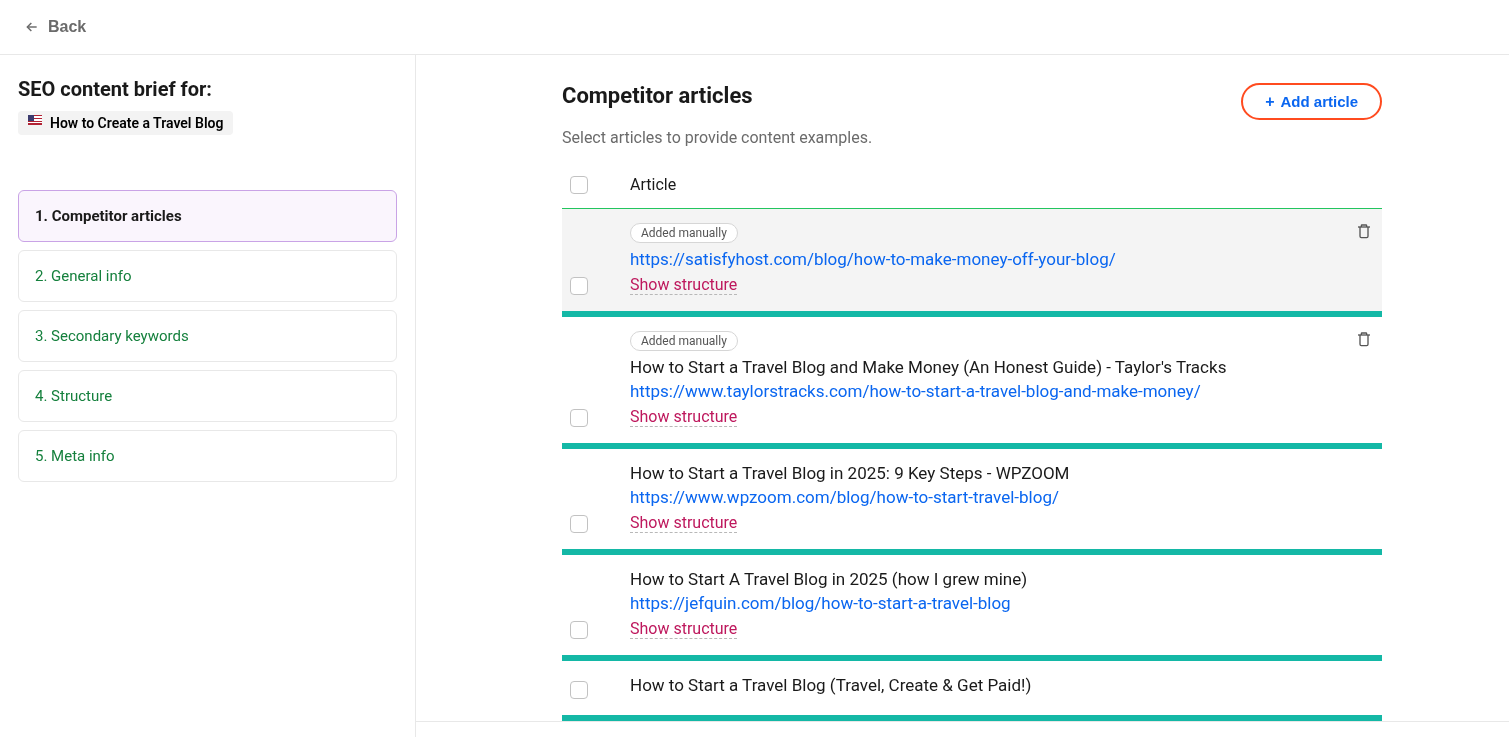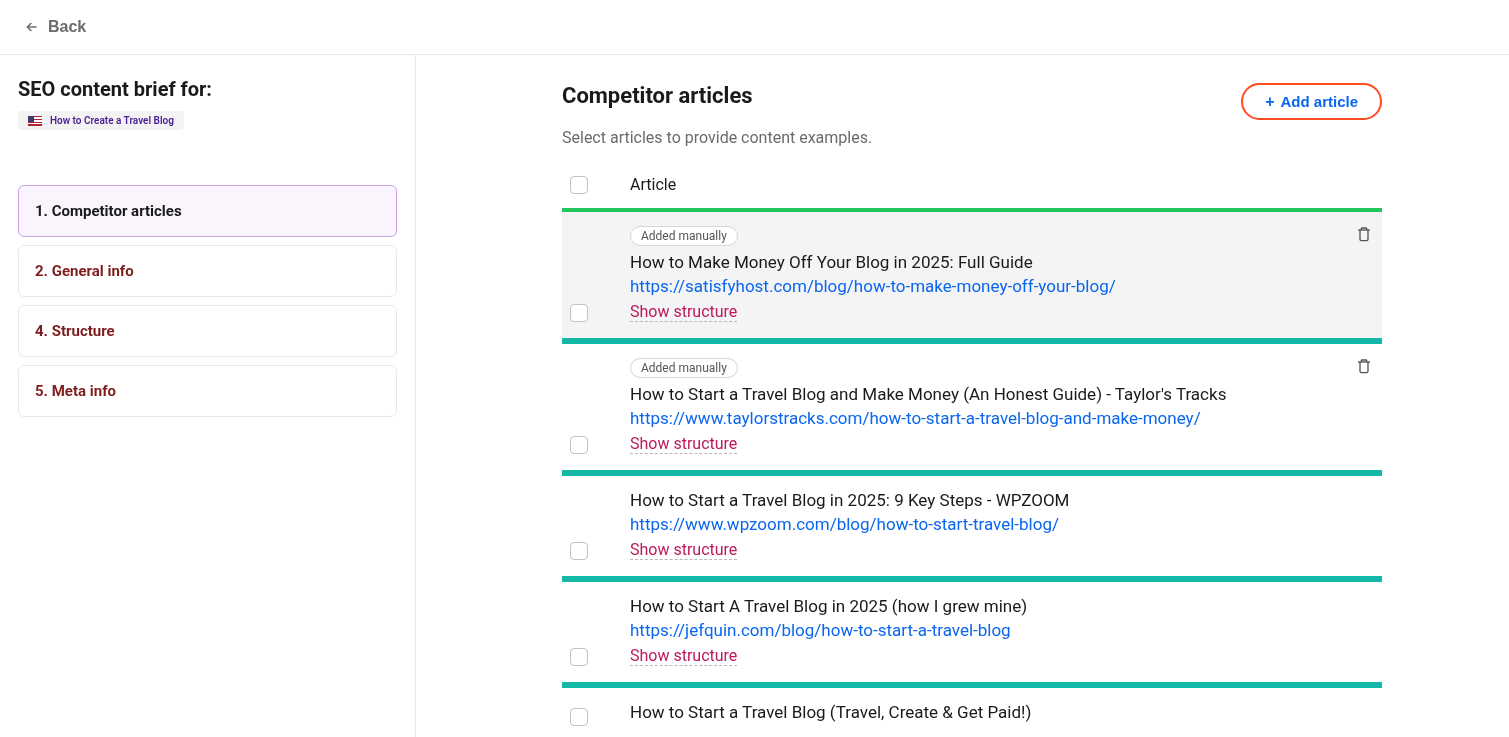--- a/index.html
+++ b/index.html
@@ -34,28 +34,28 @@
       border-right: 1px solid #e8e8e8;
       padding: 22px 18px 0 18px;
     }
     .brief-title {
       font-size: 20px;
       font-weight: 700;
       margin-bottom: 10px;
     }
     .topic-chip {
       display: inline-flex;
-      align-items: flex-end;
+      align-items: flex-start;
       gap: 8px;
       background: #f3f3f3;
       border-radius: 4px;
       padding: 4px 10px;
-      font-size: 10px;
+      font-size: 14px;
       font-weight: 600;
-      color: #4c1d95;
+      color: #000000;
       margin-bottom: 22px;
     }
     .flag {
       width: 14px;
       height: 10px;
       display: inline-block;
       background: linear-gradient(to bottom, #b22234 0%, #b22234 14%, #fff 14%, #fff 28%, #b22234 28%, #b22234 42%, #fff 42%, #fff 56%, #b22234 56%, #b22234 70%, #fff 70%, #fff 84%, #b22234 84%, #b22234 100%);
       position: relative;
     }
     .flag::before {
@@ -64,22 +64,22 @@
       width: 6px; height: 6px;
       background: #3c3b6e;
     }
     .step-list { list-style: none; }
     .step-item {
       border: 1px solid #e8e8e8;
       border-radius: 6px;
       padding: 16px 16px;
       margin-bottom: 8px;
       font-size: 15px;
-      font-weight: 700;
-      color: #7f1d1d;
+      font-weight: 400;
+      color: #15803d;
       cursor: pointer;
     }
     .step-item.active {
       background: #faf5fd;
       border-color: #c9a3e6;
       color: #1a1a1a;
       font-weight: 700;
       margin-top: 33px;
     }
 
@@ -132,21 +132,21 @@
       line-height: 1;
     }
 
     
     .article-table { width: 100%; }
     .table-head {
       display: flex;
       align-items: center;
       gap: 42px;
       padding: 6px 8px 14px;
-      border-bottom: 4px solid #22c55e;
+      border-bottom: 1px solid #22c55e;
       font-size: 16px;
     }
     .chk {
       width: 18px;
       height: 18px;
       border: 1.5px solid #c2c2c2;
       border-radius: 4px;
       background: #fff;
       cursor: pointer;
       flex-shrink: 0;
@@ -223,20 +223,21 @@
 <div class="layout">
   <aside class="sidebar">
     <h2 class="brief-title">SEO content brief for:</h2>
     <div class="topic-chip">
       <span class="flag"></span>
       <span>How to Create a Travel Blog</span>
     </div>
     <ul class="step-list" id="step-list">
         <li class="step-item active">1. Competitor articles</li>
         <li class="step-item">2. General info</li>
+        <li class="step-item">3. Secondary keywords</li>
         <li class="step-item">4. Structure</li>
         <li class="step-item">5. Meta info</li>
       </ul>
   </aside>
 
   <main class="main">
     <div class="main-scroll">
       <div class="content-wrap">
         <div class="section-header">
           <h1 class="section-title">Competitor articles</h1>
@@ -248,21 +249,21 @@
         <p class="section-sub">Select articles to provide content examples.</p>
 
         <div class="article-table">
           <div class="table-head">
             <div class="chk"></div>
             <div>Article</div>
           </div>
           <div id="rows">
               <div class="row hover">
                 <div class="chk"></div>
-                <div class="row-body"><span class="badge-manual">Added manually</span><div class="row-title">How to Make Money Off Your Blog in 2025: Full Guide</div><div class="row-url">https://satisfyhost.com/blog/how-to-make-money-off-your-blog/</div><span class="show-structure">Show structure</span></div>
+                <div class="row-body"><span class="badge-manual">Added manually</span><div class="row-url">https://satisfyhost.com/blog/how-to-make-money-off-your-blog/</div><span class="show-structure">Show structure</span></div>
                 <div class="trash-btn">
                   <svg width="16" height="16" viewBox="0 0 24 24" fill="none" stroke="currentColor" stroke-width="2">
                     <path d="M3 6h18"></path>
                     <path d="M8 6V4a1 1 0 0 1 1-1h6a1 1 0 0 1 1 1v2"></path>
                     <path d="M6 6v14a2 2 0 0 0 2 2h8a2 2 0 0 0 2-2V6"></path>
                   </svg>
                 </div>
               </div>
               <div class="row">
                 <div class="chk"></div>

